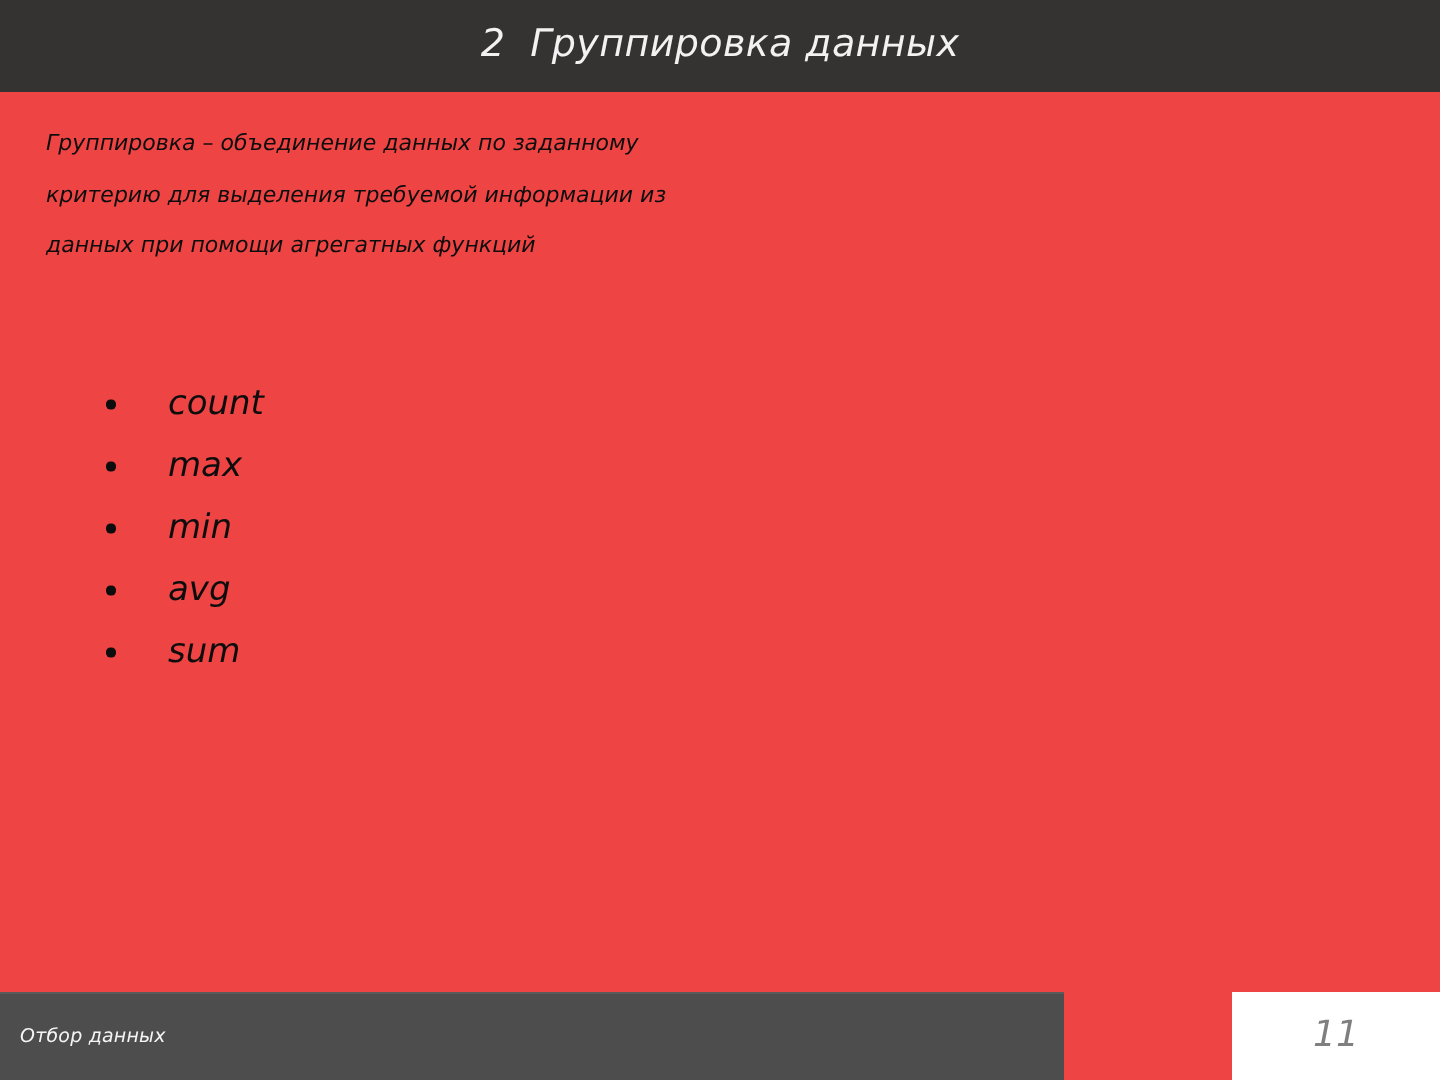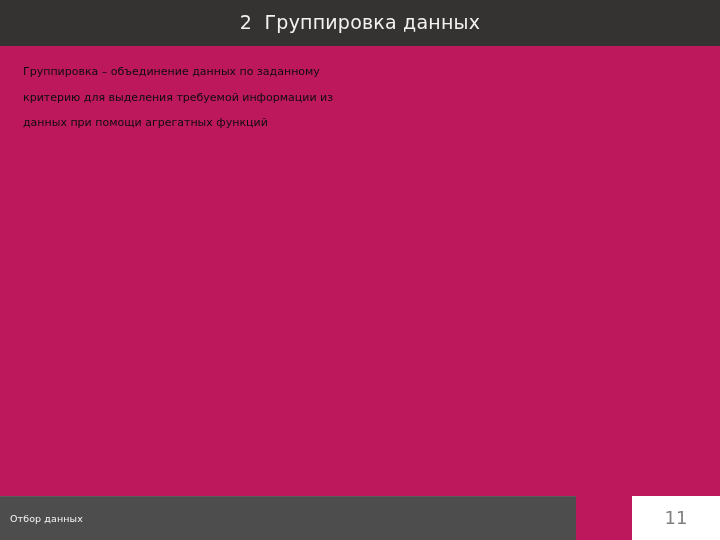--- a/index.html
+++ b/index.html
@@ -13,21 +13,22 @@
     position: relative;
     overflow: hidden;
     font-family: "DejaVu Sans", "Liberation Sans", sans-serif;
     -webkit-font-smoothing: antialiased;
   }
 
   
   .slide {
     position: absolute;
     inset: 0;
-    background: #be185d;
+    background: #ef4444;
+    font-style: italic;
   }
 
   
   .header-band {
     position: absolute;
     left: 0;
     top: 0;
     width: 720px;
     height: 46px;
     background: #353331;
@@ -88,41 +89,41 @@
     height: 4.5px;
     border-radius: 50%;
     background: #0d0d0d;
   }
 
   
   .footer-bar {
     position: absolute;
     left: 0;
     bottom: 0;
-    width: 576px;
+    width: 532px;
     height: 44px;
     background: #4d4d4d;
     border-top: 1px solid #5a5a5a;
     box-sizing: border-box;
     display: flex;
     align-items: center;
   }
   .footer-label {
     color: #f5f5f5;
     font-size: 9.5px;
     line-height: 1;
     padding-left: 10px;
     letter-spacing: 0.1px;
     white-space: pre;
   }
   .page-number {
     position: absolute;
     right: 0;
     bottom: 0;
-    width: 88px;
+    width: 104px;
     height: 44px;
     display: flex;
     align-items: center;
     justify-content: center;
     color: #7f7f7f;
     font-size: 18px;
     line-height: 1;
     background: #ffffff;
   }
 </style>
@@ -138,20 +139,42 @@
   <div class="content">
 
     <p class="para">Группировка – объединение данных по заданному
 критерию для выделения требуемой информации из
 данных при помощи агрегатных функций</p>
 
     <div class="para-spacer"></div>
     <div class="para-spacer"></div>
 
 
+    <ul class="bullets">
+      <li class="bullet-item">
+        <span class="bullet-dot"></span>
+        <span>count</span>
+      </li>
+      <li class="bullet-item">
+        <span class="bullet-dot"></span>
+        <span>max</span>
+      </li>
+      <li class="bullet-item">
+        <span class="bullet-dot"></span>
+        <span>min</span>
+      </li>
+      <li class="bullet-item">
+        <span class="bullet-dot"></span>
+        <span>avg</span>
+      </li>
+      <li class="bullet-item">
+        <span class="bullet-dot"></span>
+        <span>sum</span>
+      </li>
+    </ul>
   </div>
 
   <div class="footer-bar">
     <span class="footer-label">Отбор данных</span>
   </div>
 
   <div class="page-number">11</div>
 
 </div>
 

